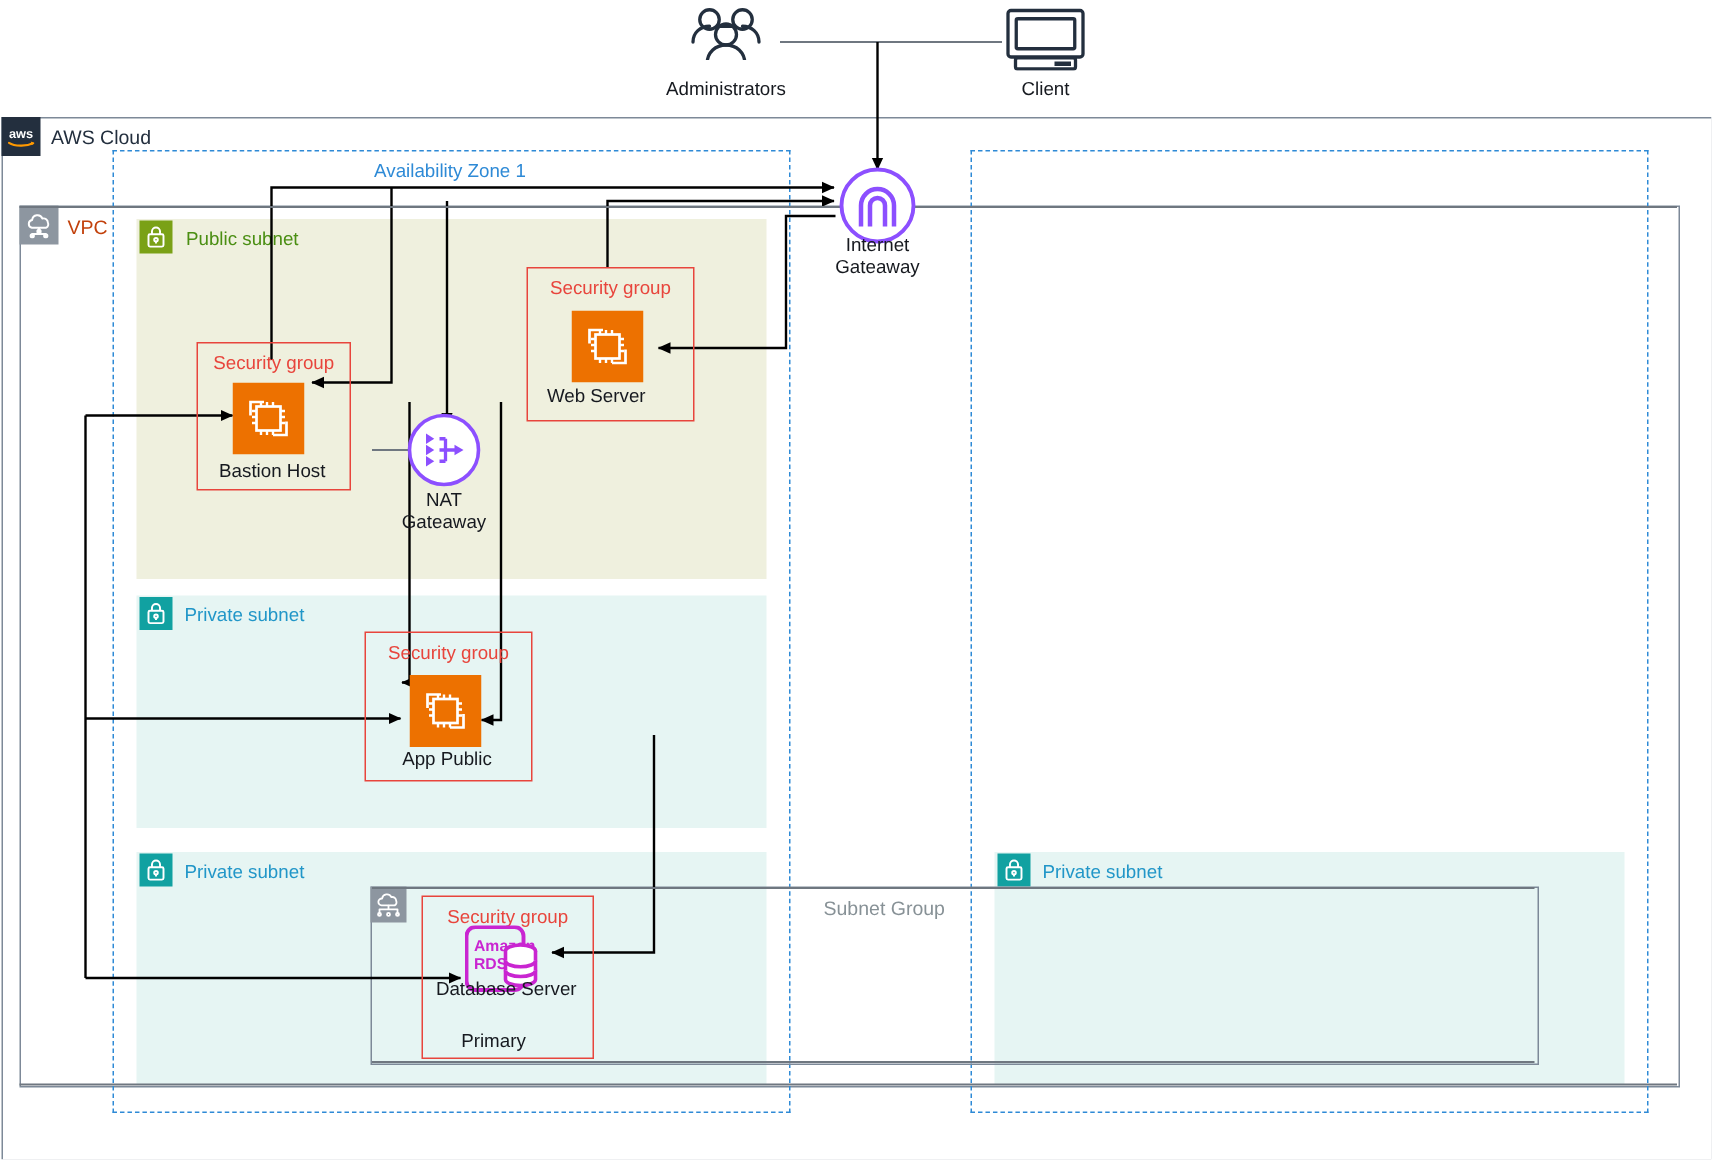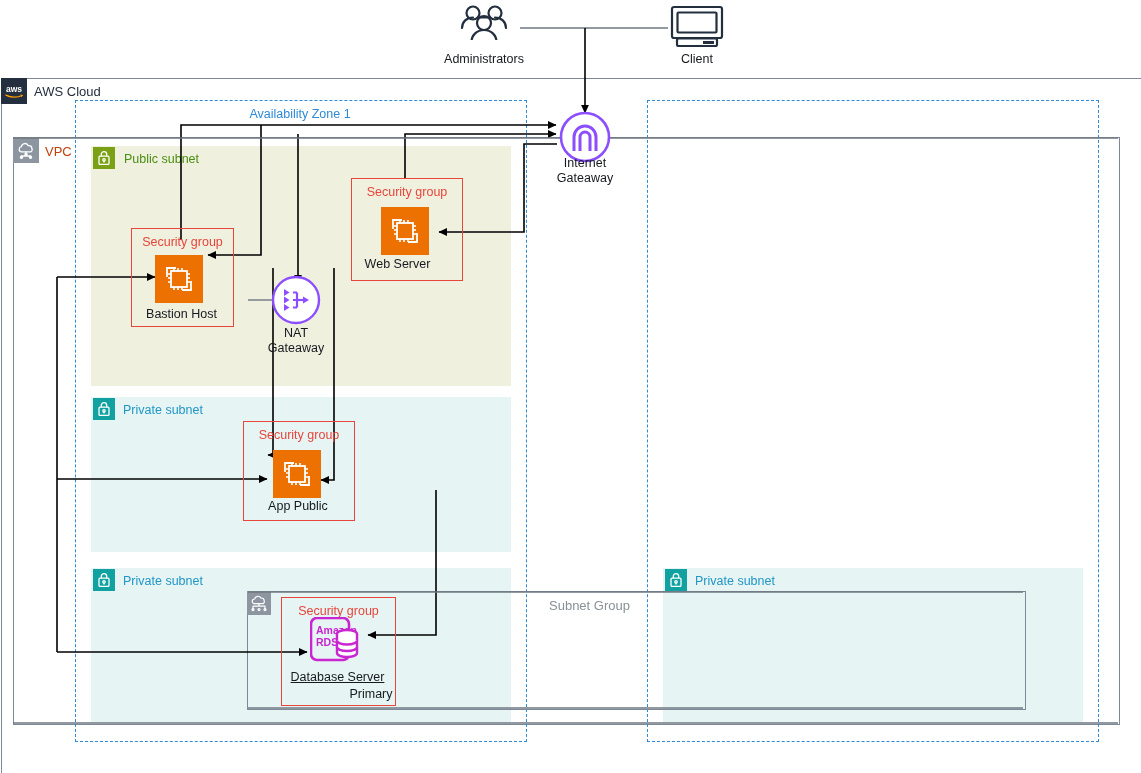--- a/index.html
+++ b/index.html
@@ -294,22 +294,22 @@
       <text x="6" y="17" font-family="Liberation Sans, sans-serif" font-size="10.5" font-weight="bold" fill="#c925d1">Amazon</text>
       <text x="6" y="29" font-family="Liberation Sans, sans-serif" font-size="10.5" font-weight="bold" fill="#c925d1">RDS</text>
       <g fill="#fff" stroke="#c925d1" stroke-width="2.4">
         <ellipse cx="37" cy="17" rx="10" ry="4"></ellipse>
         <path d="M27 17v19c0 2.2 4.5 4 10 4s10-1.8 10-4V17"></path>
         <path d="M27 23.5c0 2.2 4.5 4 10 4s10-1.8 10-4"></path>
         <path d="M27 30c0 2.2 4.5 4 10 4s10-1.8 10-4"></path>
       </g>
     </svg>
   </div>
-  <div class="ico-caption" style="left:281px;top:670px;width:113px;text-decoration:underline;">Database Server</div>
-  <div class="ico-caption" style="left:281px;top:687px;width:96px;padding-left:42px;">Primary</div>
+  <div class="ico-caption" style="left:281px;top:652px;width:113px;">Database Server</div>
+  <div class="ico-caption" style="left:281px;top:687px;width:96px;">Primary</div>
 
   <div class="ico" style="left:559px;top:111px;">
     <svg width="52" height="52" viewBox="0 0 52 52">
       <circle cx="26" cy="26" r="24" fill="#fff" stroke="#8c4fff" stroke-width="2.6"></circle>
       <path d="M15 40V26a11 11 0 0 1 22 0v14" fill="none" stroke="#8c4fff" stroke-width="3"></path>
       <path d="M21 40V26a5 5 0 0 1 10 0v14" fill="none" stroke="#8c4fff" stroke-width="3"></path>
     </svg>
   </div>
   <div class="ico-caption" style="left:535px;top:156px;width:100px;">Internet</div>
   <div class="ico-caption" style="left:535px;top:171px;width:100px;">Gateaway</div>

